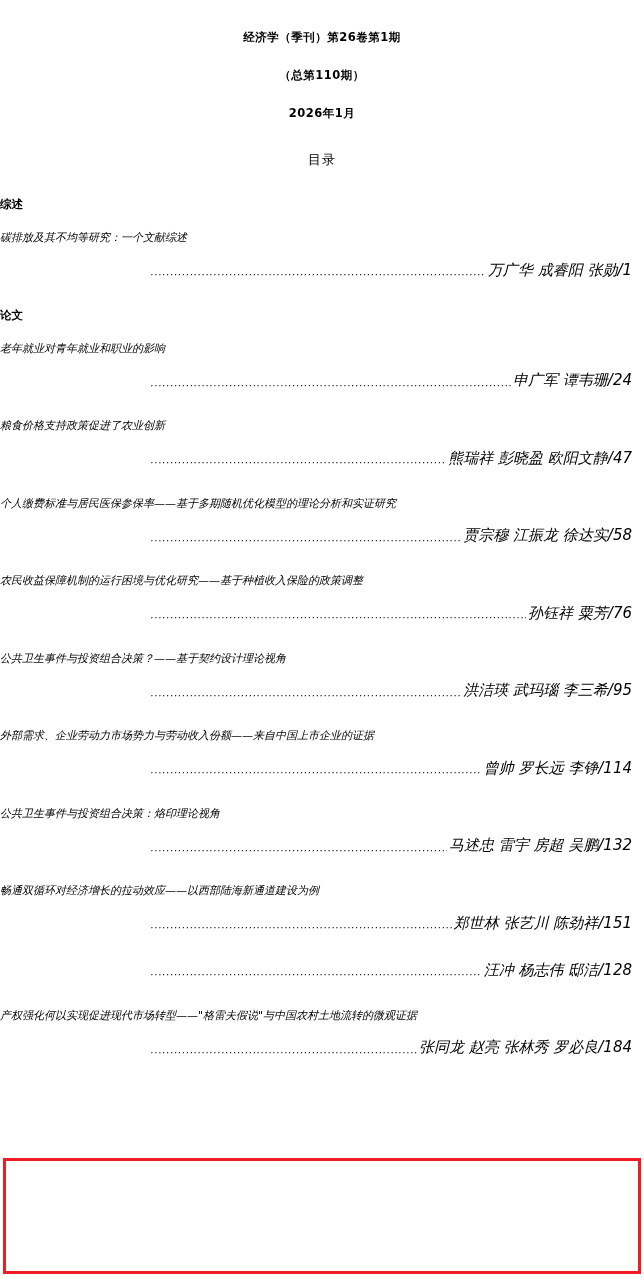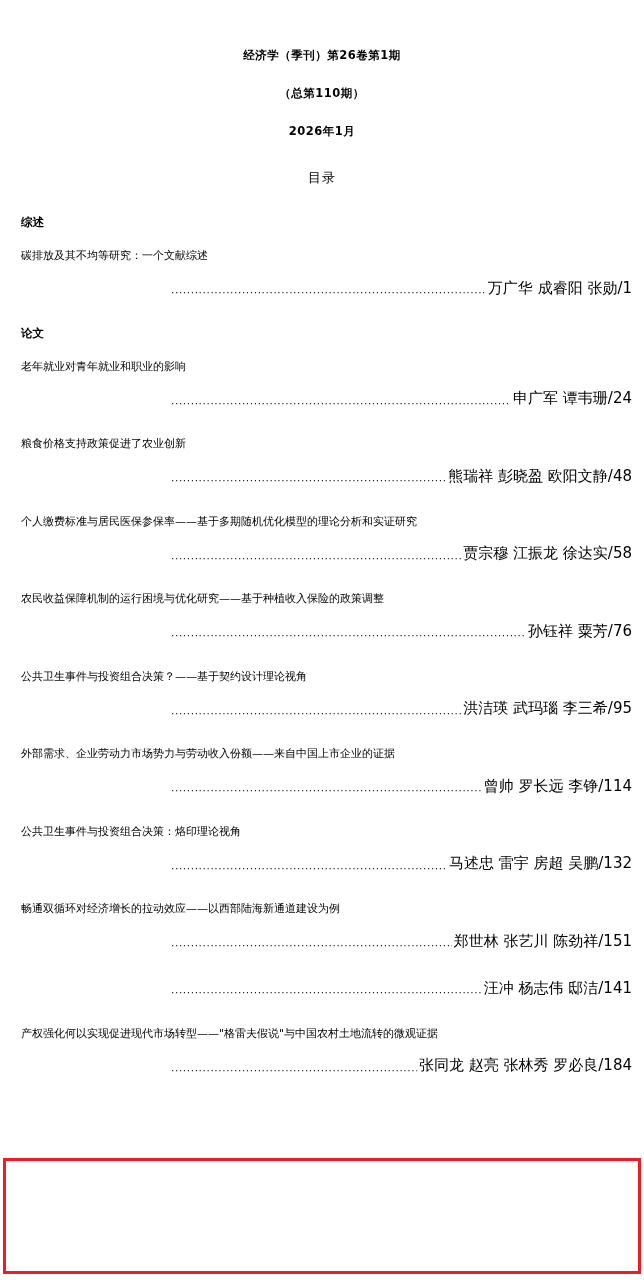--- a/index.html
+++ b/index.html
@@ -16,47 +16,48 @@
   }
   .page {
     width: 644px;
     min-height: 1280px;
     position: relative;
     box-sizing: border-box;
     padding: 0;
   }
   .masthead {
     text-align: center;
-    padding-top: 48px;
+    padding-top: 30px;
   }
   .masthead div {
     font-size: 11.5px;
     font-weight: bold;
     letter-spacing: 0.5px;
     margin-bottom: 23px;
   }
   .toc-title {
     text-align: center;
     font-size: 13px;
     font-weight: normal;
     margin-top: 30px;
     margin-bottom: 28px;
     letter-spacing: 1px;
   }
   .content {
-    padding: 0 12px 0 21px;
+    padding: 0 12px 0 0;
   }
   .section-head {
     font-size: 11.5px;
     font-weight: bold;
     margin-top: 8px;
     margin-bottom: 18px;
   }
   .entry {
     margin-bottom: 14px;
+    font-style: italic;
   }
   .entry-title {
     font-size: 11px;
     line-height: 1.5;
     margin-bottom: 14px;
     white-space: nowrap;
   }
   .entry-authors-row {
     display: flex;
     align-items: flex-end;
@@ -123,21 +124,21 @@
       <div class="entry-authors-row">
         <span class="dots">·······················································································································································</span>
         <span class="authors">申广军 谭韦珊/24</span>
       </div>
     </div>
 
     <div class="entry">
       <div class="entry-title">粮食价格支持政策促进了农业创新</div>
       <div class="entry-authors-row">
         <span class="dots">·······················································································································································</span>
-        <span class="authors">熊瑞祥 彭晓盈 欧阳文静/48</span>
+        <span class="authors">熊瑞祥 彭晓盈 欧阳文静/47</span>
       </div>
     </div>
 
     <div class="entry">
       <div class="entry-title">个人缴费标准与居民医保参保率——基于多期随机优化模型的理论分析和实证研究</div>
       <div class="entry-authors-row">
         <span class="dots">·······················································································································································</span>
         <span class="authors">贾宗穆 江振龙 徐达实/58</span>
       </div>
     </div>
@@ -178,21 +179,21 @@
       <div class="entry-title">畅通双循环对经济增长的拉动效应——以西部陆海新通道建设为例</div>
       <div class="entry-authors-row">
         <span class="dots">·······················································································································································</span>
         <span class="authors">郑世林 张艺川 陈劲祥/151</span>
       </div>
     </div>
 
     <div class="entry">
       <div class="entry-authors-row">
         <span class="dots">·······················································································································································</span>
-        <span class="authors">汪冲 杨志伟 邸洁/141</span>
+        <span class="authors">汪冲 杨志伟 邸洁/128</span>
       </div>
     </div>
 
     <div class="entry">
       <div class="entry-title">产权强化何以实现促进现代市场转型——"格雷夫假说"与中国农村土地流转的微观证据</div>
       <div class="entry-authors-row">
         <span class="dots">·······················································································································································</span>
         <span class="authors">张同龙 赵亮 张林秀 罗必良/184</span>
       </div>
     </div>

